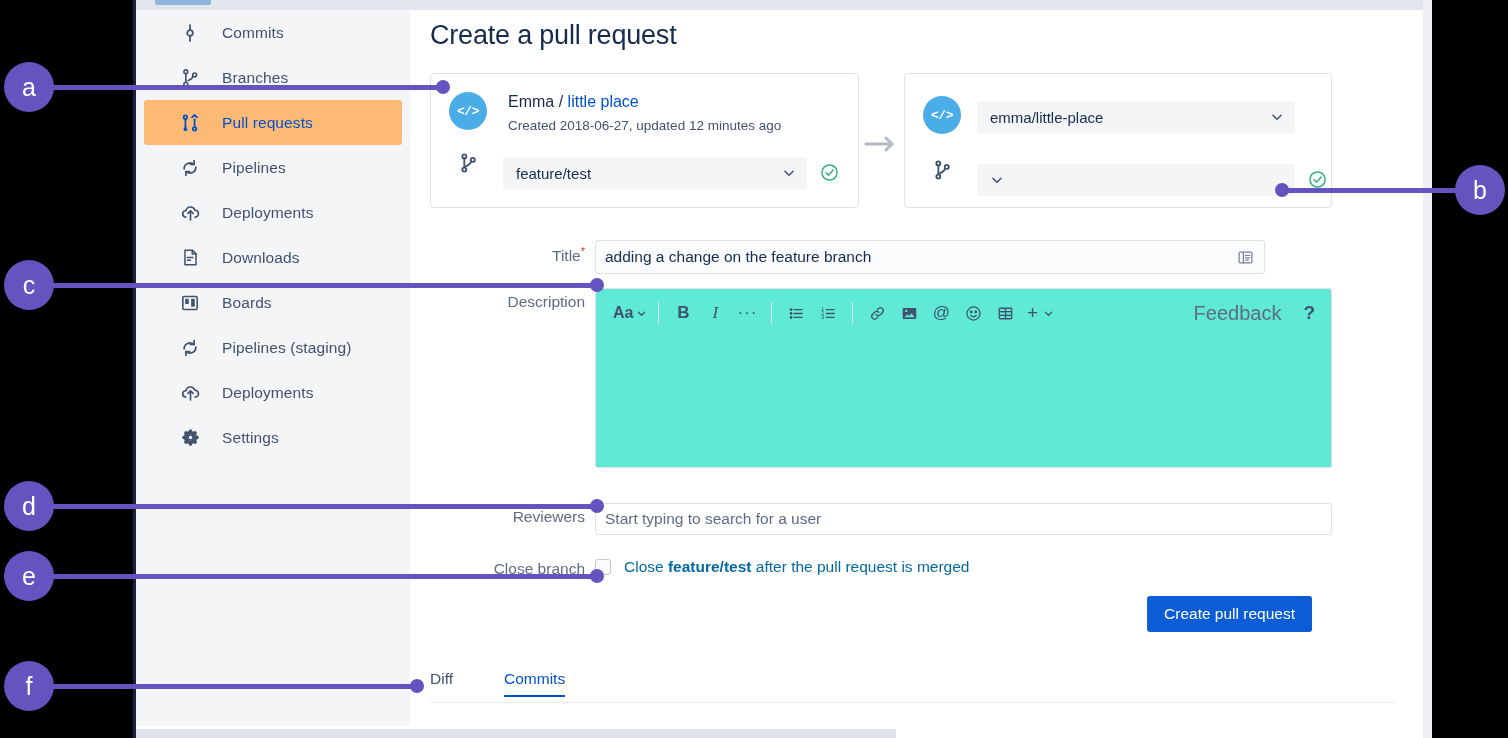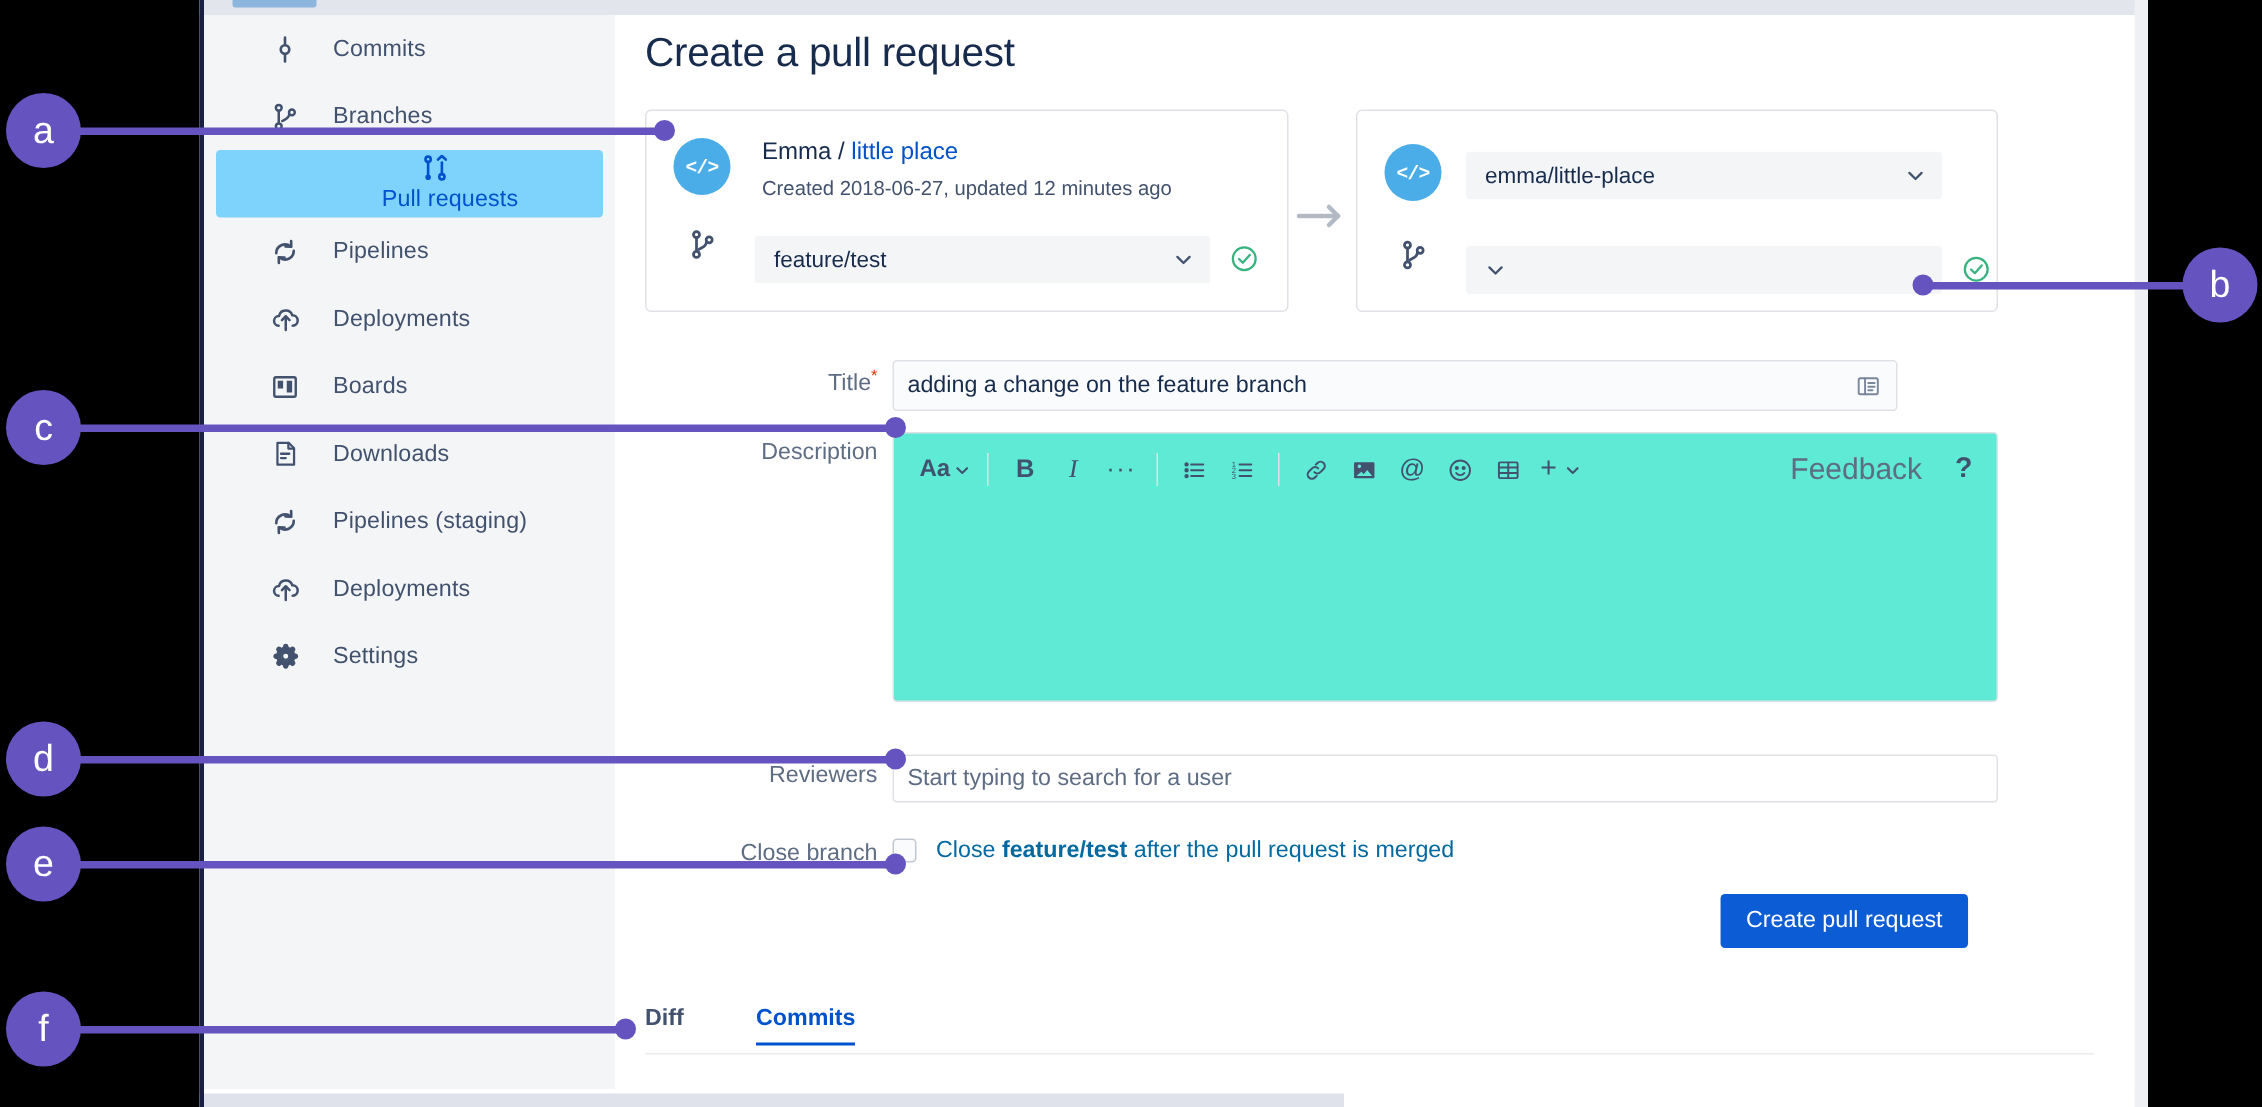--- a/index.html
+++ b/index.html
@@ -69,22 +69,21 @@
   .nav-item {
     display: flex;
     align-items: center;
     height: 45px;
     margin: 0 8px;
     padding-left: 34px;
     border-radius: 3px;
     box-sizing: border-box;
   }
   .nav-item.selected {
-    background: #7dd3fc;
-    flex-direction: column;
+    background: #fdba74;
   }
   .nav-icon {
     width: 24px; height: 24px;
     display: flex;
     align-items: center;
     justify-content: center;
     flex: 0 0 24px;
     color: #42526e;
   }
   .nav-item.selected .nav-icon { color: #0052cc; }
@@ -324,21 +323,21 @@
   #bottom-tabs {
     position: absolute;
     left: 20px; top: 660px;
     width: 966px; height: 40px;
   }
   .tab {
     position: absolute;
     top: 0;
     font-size: 15.5px;
     color: #42526e;
-    font-weight: 700;
+    font-weight: 400;
     padding-bottom: 9px;
   }
   .tab.active { color: #0052cc; }
   .tab-underline {
     position: absolute;
     height: 2px;
     background: #0052cc;
     bottom: 0;
     left: 0; right: 0;
   }
@@ -449,39 +448,39 @@
               <path d="M6.6 17.3A3.6 3.6 0 0 1 6.9 10a5.2 5.2 0 0 1 10.1-.6 3.7 3.7 0 0 1 .3 7.9"></path>
               <line x1="12" y1="20.5" x2="12" y2="10.6"></line>
               <polyline points="9.1,13 12,10.1 14.9,13"></polyline>
             </svg>
         </span>
         <span class="nav-label">Deployments</span>
       </div>
 
       <div class="nav-item">
         <span class="nav-icon">
-          <svg width="20" height="20" viewBox="0 0 24 24" fill="none" stroke="currentColor" stroke-width="1.9" stroke-linejoin="round">
-              <rect x="3.4" y="4.2" width="17.2" height="15.6" rx="1.4"></rect>
-              <rect x="6.2" y="7" width="4.3" height="6.2" fill="currentColor" stroke="none"></rect>
-              <rect x="13.4" y="7" width="4.3" height="9.4" fill="currentColor" stroke="none"></rect>
-            </svg>
-        </span>
-        <span class="nav-label">Boards</span>
-      </div>
-
-      <div class="nav-item">
-        <span class="nav-icon">
           <svg width="19" height="19" viewBox="0 0 24 24" fill="none" stroke="currentColor" stroke-width="1.9" stroke-linecap="round" stroke-linejoin="round">
               <path d="M5 2.8h9.5L19 7.4v13.8H5z"></path>
               <polyline points="14.2,2.9 14.2,7.6 18.9,7.6"></polyline>
               <line x1="8" y1="12" x2="15" y2="12"></line>
               <line x1="8" y1="15.6" x2="12" y2="15.6"></line>
             </svg>
         </span>
         <span class="nav-label">Downloads</span>
+      </div>
+
+      <div class="nav-item">
+        <span class="nav-icon">
+          <svg width="20" height="20" viewBox="0 0 24 24" fill="none" stroke="currentColor" stroke-width="1.9" stroke-linejoin="round">
+              <rect x="3.4" y="4.2" width="17.2" height="15.6" rx="1.4"></rect>
+              <rect x="6.2" y="7" width="4.3" height="6.2" fill="currentColor" stroke="none"></rect>
+              <rect x="13.4" y="7" width="4.3" height="9.4" fill="currentColor" stroke="none"></rect>
+            </svg>
+        </span>
+        <span class="nav-label">Boards</span>
       </div>
 
       <div class="nav-item">
         <span class="nav-icon">
           <svg width="20" height="20" viewBox="0 0 24 24" fill="none" stroke="currentColor" stroke-width="2.1" stroke-linecap="round" stroke-linejoin="round">
               <path d="M5 13a7 7 0 0 1 11.5-5.4"></path>
               <polyline points="16.9,3.2 17,7.8 12.4,7.6"></polyline>
               <path d="M19 11a7 7 0 0 1-11.5 5.4"></path>
               <polyline points="7.1,20.8 7,16.2 11.6,16.4"></polyline>
             </svg>

